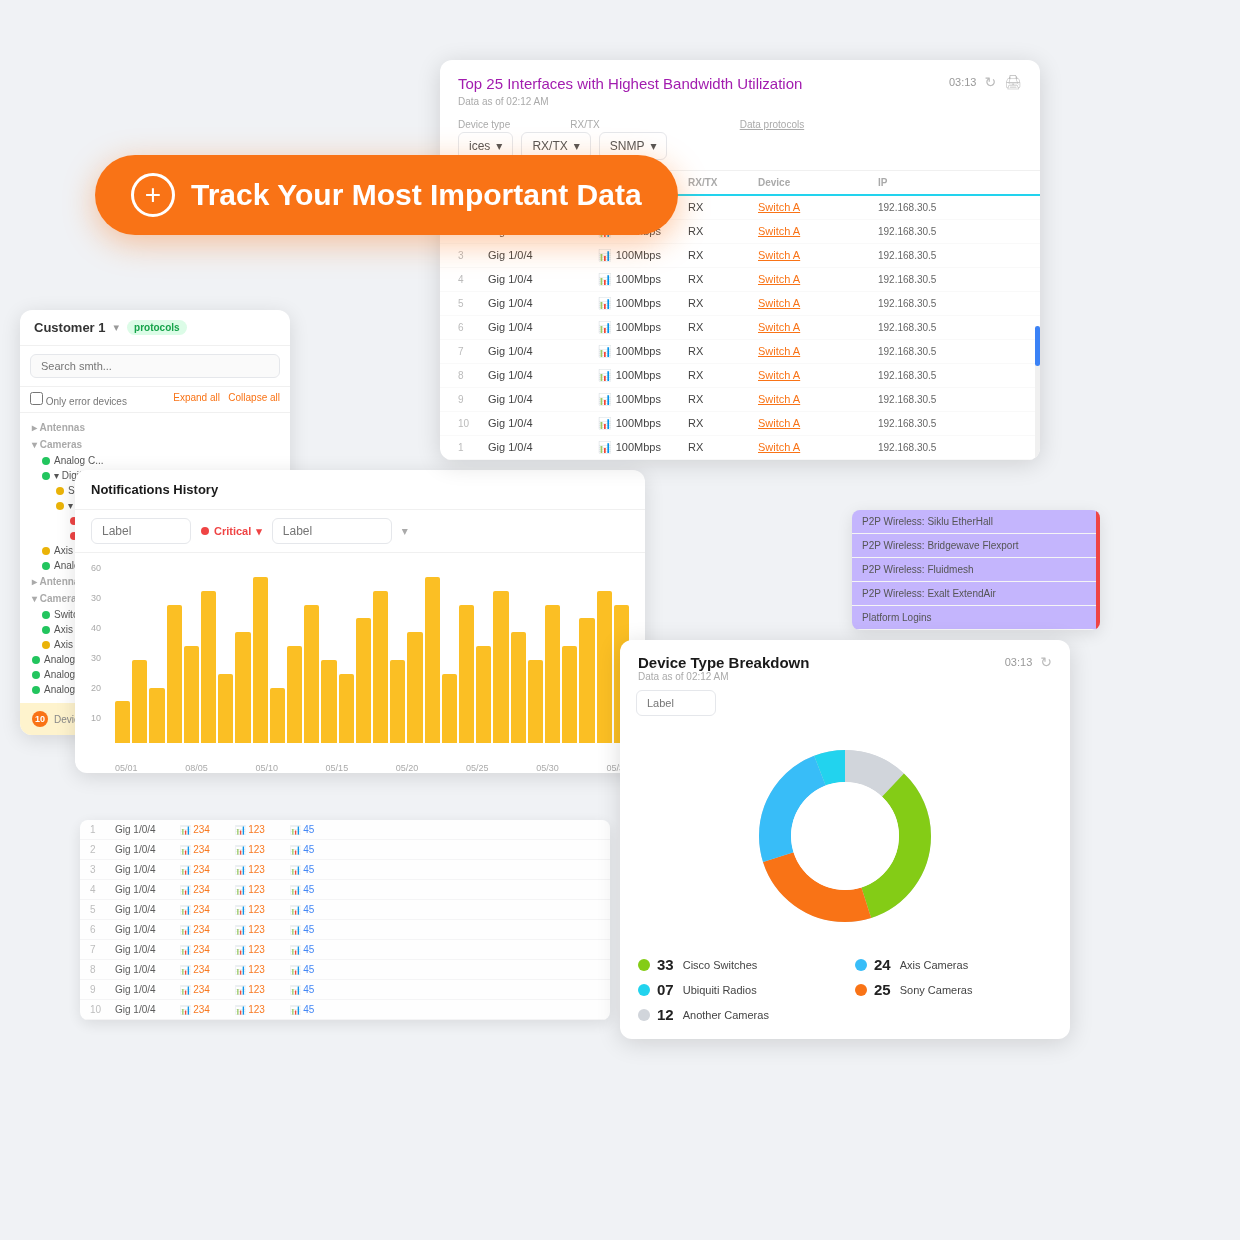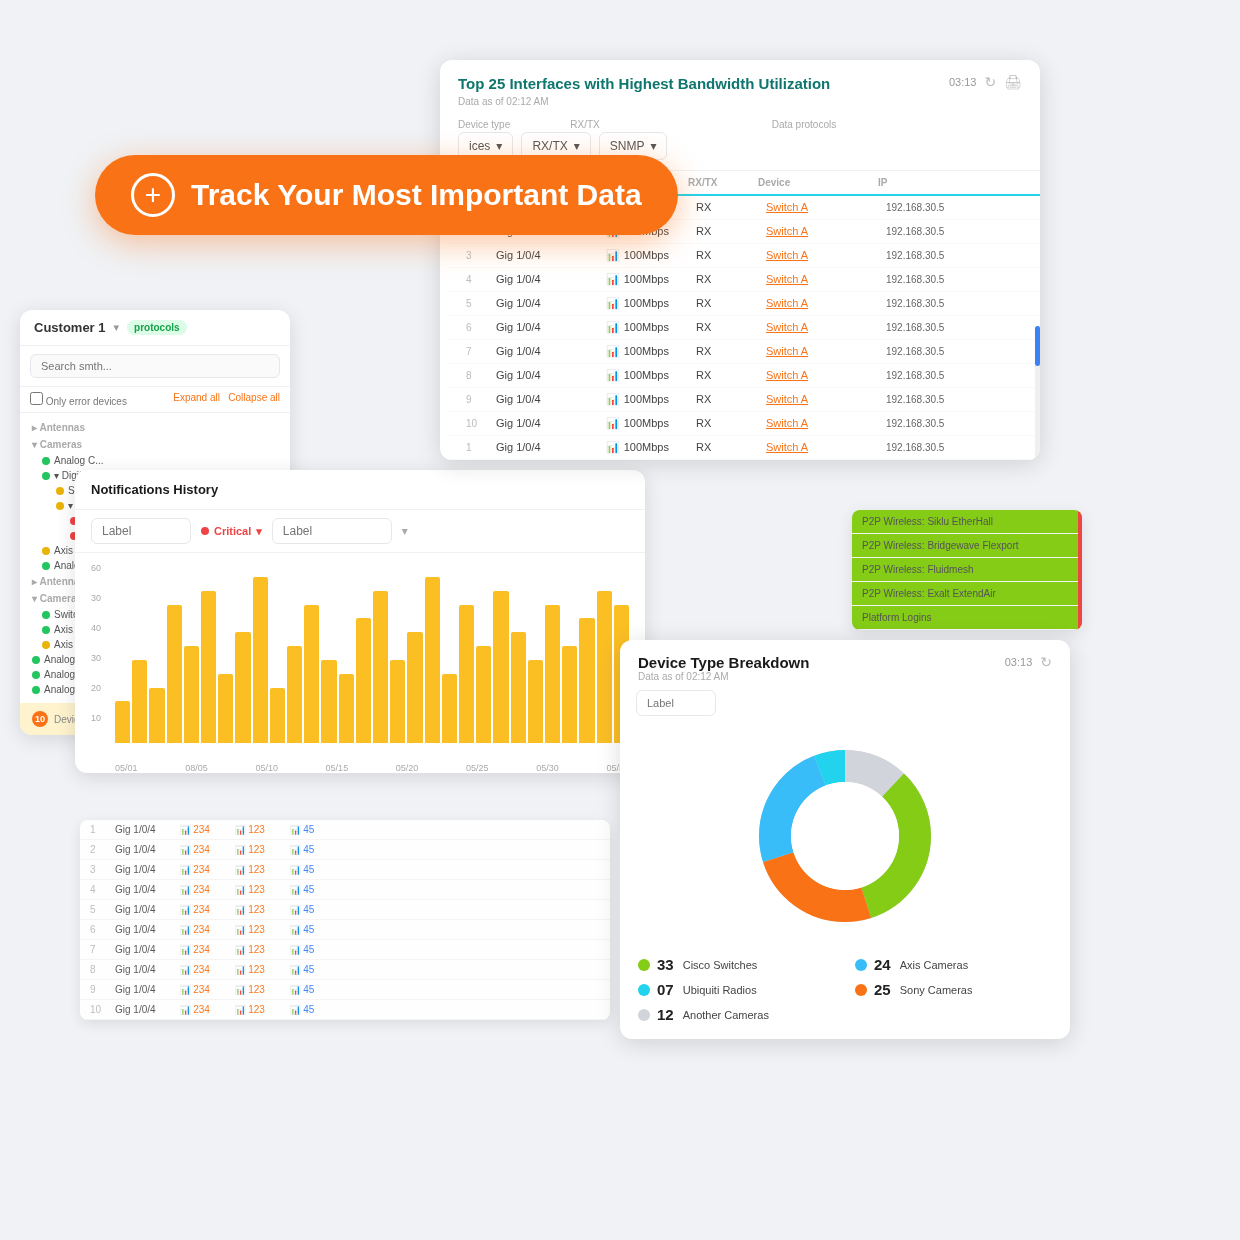--- a/index.html
+++ b/index.html
@@ -197,22 +197,22 @@
       overflow: hidden;
     }
     .card-header {
       padding: 14px 18px 8px;
       display: flex;
       justify-content: space-between;
       align-items: flex-start;
     }
     .card-title {
       font-size: 15px;
-      font-weight: 700;
-      color: #0f766e;
+      font-weight: 400;
+      color: #a21caf;
       line-height: 1.3;
     }
     .card-subtitle {
       font-size: 10px;
       color: #aaa;
       margin-top: 2px;
     }
     .card-actions {
       display: flex;
       gap: 8px;
@@ -340,22 +340,22 @@
       font-size: 9px;
       color: #aaa;
       padding: 2px 0 6px;
     }
 
     
     .right-list-card {
       position: absolute;
       top: 510px;
       left: 840px;
-      width: 230px;
-      background: #84cc16;
+      width: 248px;
+      background: #c4b5fd;
       border-radius: 8px;
       box-shadow: 0 4px 16px rgba(0,0,0,0.10);
       z-index: 24;
       overflow: hidden;
     }
     .list-item-row {
       padding: 6px 10px;
       font-size: 10px;
       color: #555;
       border-bottom: 1px solid #f5f5f5;
@@ -576,21 +576,21 @@
     <div class="card-actions">
       <span class="card-time">03:13</span>
       <span class="icon-btn">↻</span>
       <span class="icon-btn">🖨</span>
     </div>
   </div>
 
   <div style="display:flex; padding: 4px 18px 2px; font-size:10px; color:#aaa; gap:60px;">
     <span>Device type</span>
     <span>RX/TX</span>
-    <span style="margin-left:112px;">Data protocols</span>
+    <span style="margin-left:80px;text-decoration:underline;">Data protocols</span>
   </div>
 
   <div class="filter-row">
     <div class="filter-select">
       <span>ices</span>
       <span>▾</span>
     </div>
     <div class="filter-select">
       <span>RX/TX</span>
       <span>▾</span>
@@ -603,21 +603,21 @@
 
   <div style="display:grid; grid-template-columns:30px 110px 90px 70px 120px 120px; padding:6px 18px; font-size:10px; color:#aaa; font-weight:600; border-bottom:2px solid #22d3ee;">
     <span></span>
     <span>Port</span>
     <span>Bandwidth</span>
     <span>RX/TX</span>
     <span>Device</span>
     <span>IP</span>
   </div>
 
-  <div id="top-table-rows" style="position:relative;padding-left:8px;">
+  <div id="top-table-rows" style="position:relative;">
     <div class="table-scroll-bar">
       <div class="table-scroll-thumb"></div>
     </div>
   <div style="display: grid; grid-template-columns: 30px 110px 90px 70px 120px 120px; padding: 5px 18px; border-bottom: 1px solid rgb(249, 249, 249); align-items: center; font-size: 11px; color: rgb(68, 68, 68);">
       <span style="color:#bbb;font-size:10px;">1</span>
       <span>Gig 1/0/4</span>
       <span style="display:flex;align-items:center;gap:4px;">
         <span style="color:#f97316;">📊</span>100Mbps
       </span>
       <span>RX</span>

